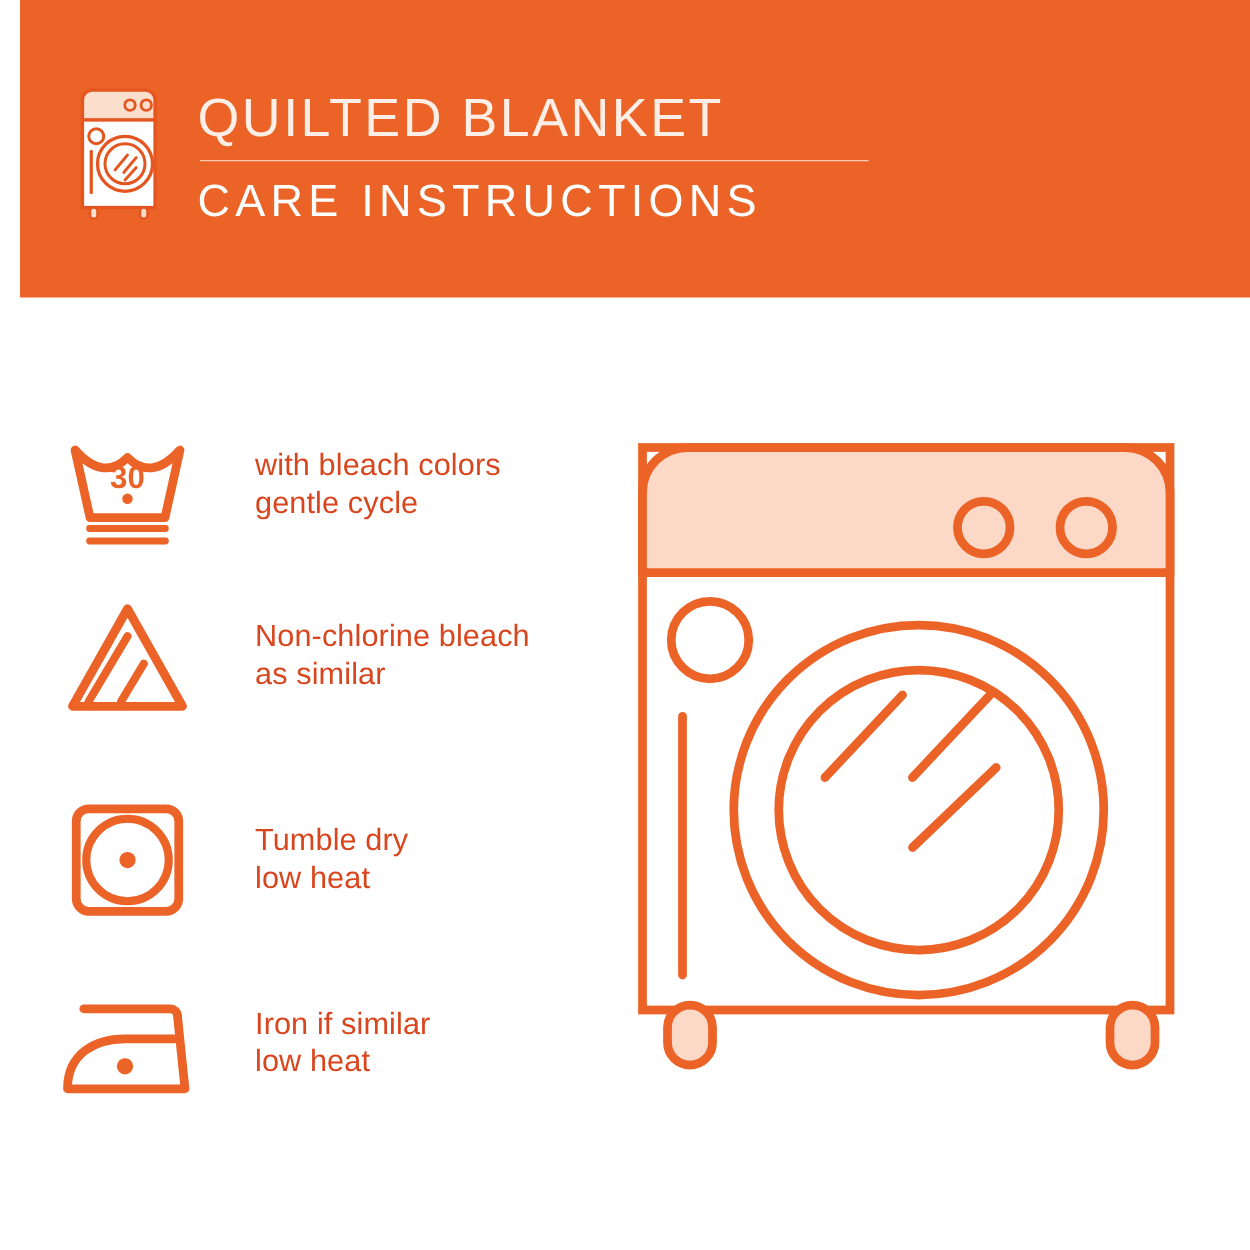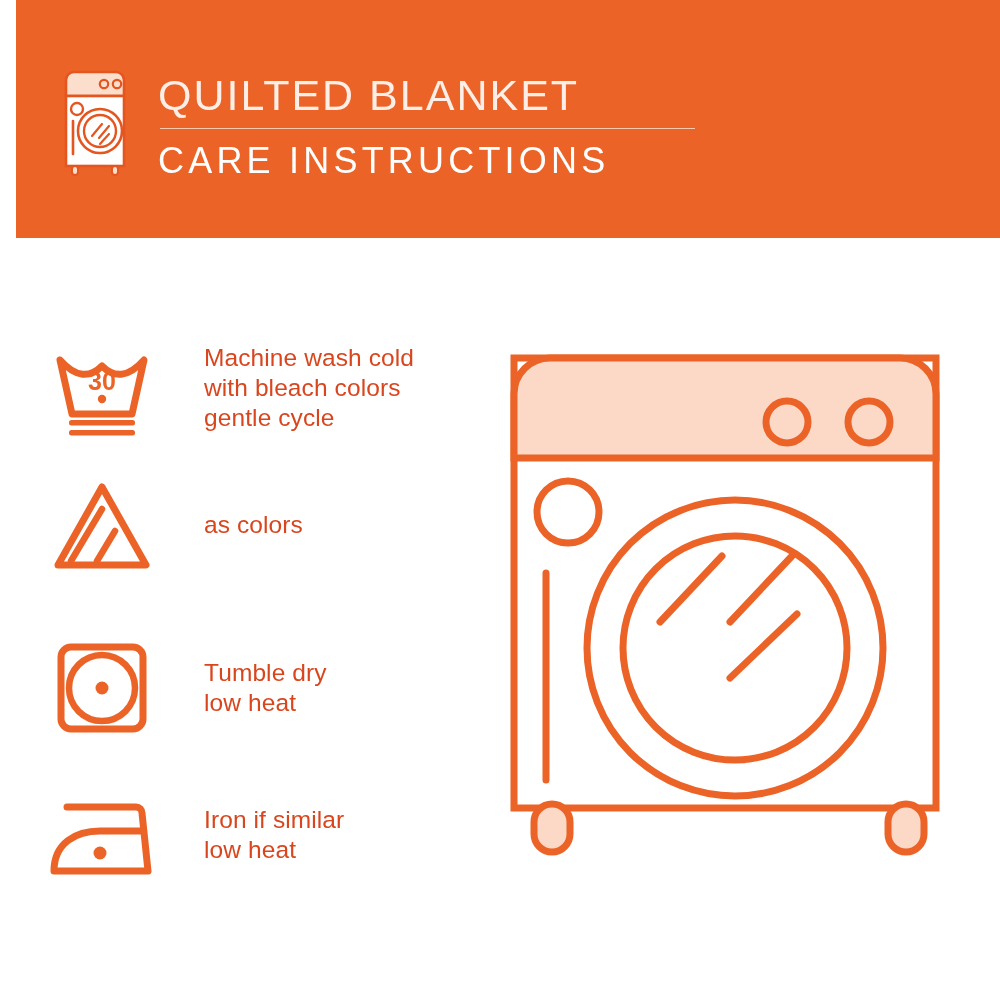--- a/index.html
+++ b/index.html
@@ -172,36 +172,36 @@
       <div class="care-icon">
         <svg viewBox="0 0 120 104" width="120" height="104">
           <path d="M18 24 C34 42 48 42 60 30 C72 42 86 42 102 24 L90 78 L30 78 Z" fill="none" stroke="#EC6327" stroke-width="7" stroke-linejoin="round" stroke-linecap="round"></path>
           <text x="60" y="54" text-anchor="middle" font-family="Liberation Sans, sans-serif" font-size="25" font-weight="700" fill="#EC6327">30</text>
           <circle cx="60" cy="63" r="4.2" fill="#EC6327"></circle>
           <rect x="27" y="84" width="66" height="5.5" rx="2.5" fill="#EC6327"></rect>
           <rect x="27" y="94" width="66" height="5.5" rx="2.5" fill="#EC6327"></rect>
         </svg>
       </div>
       <div class="care-text">
-        <div>Machine wash cold</div>
         <div>with bleach colors</div>
         <div>gentle cycle</div>
       </div>
     </div>
 
     <div class="care-row care-row-1">
       <div class="care-icon">
         <svg viewBox="0 0 120 104" width="120" height="104">
           <path d="M60 14 L104 92 L16 92 Z" fill="none" stroke="#EC6327" stroke-width="7" stroke-linejoin="round"></path>
           <line x1="60" y1="36" x2="29" y2="88" stroke="#EC6327" stroke-width="6.5" stroke-linecap="round"></line>
           <line x1="73" y1="58" x2="55" y2="88" stroke="#EC6327" stroke-width="6.5" stroke-linecap="round"></line>
         </svg>
       </div>
       <div class="care-text">
-        <div>as colors</div>
+        <div>Non-chlorine bleach</div>
+        <div>as similar</div>
       </div>
     </div>
 
     <div class="care-row care-row-2">
       <div class="care-icon">
         <svg viewBox="0 0 120 104" width="120" height="104">
           <rect x="19" y="11" width="82" height="82" rx="10" fill="none" stroke="#EC6327" stroke-width="7"></rect>
           <circle cx="60" cy="52" r="33" fill="none" stroke="#EC6327" stroke-width="6.5"></circle>
           <circle cx="60" cy="52" r="6.5" fill="#EC6327"></circle>
         </svg>

